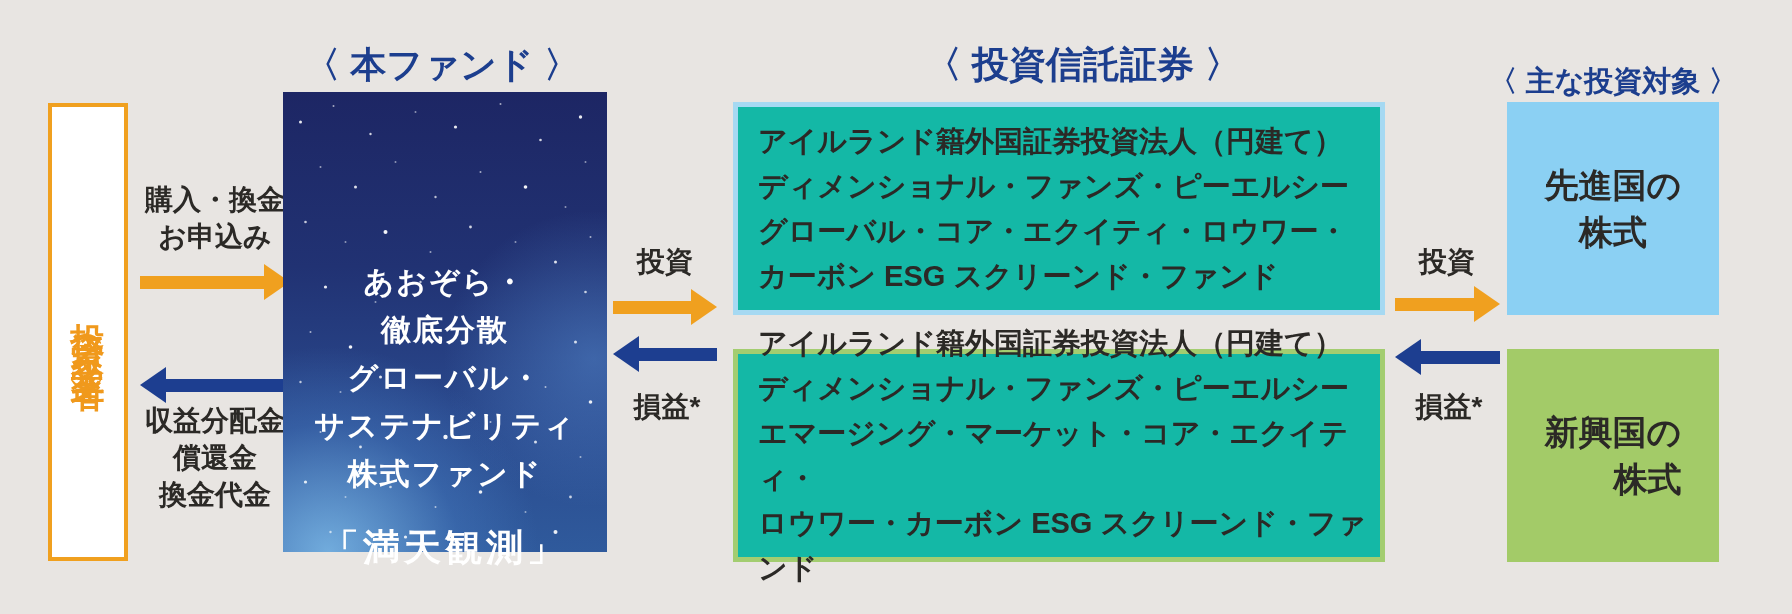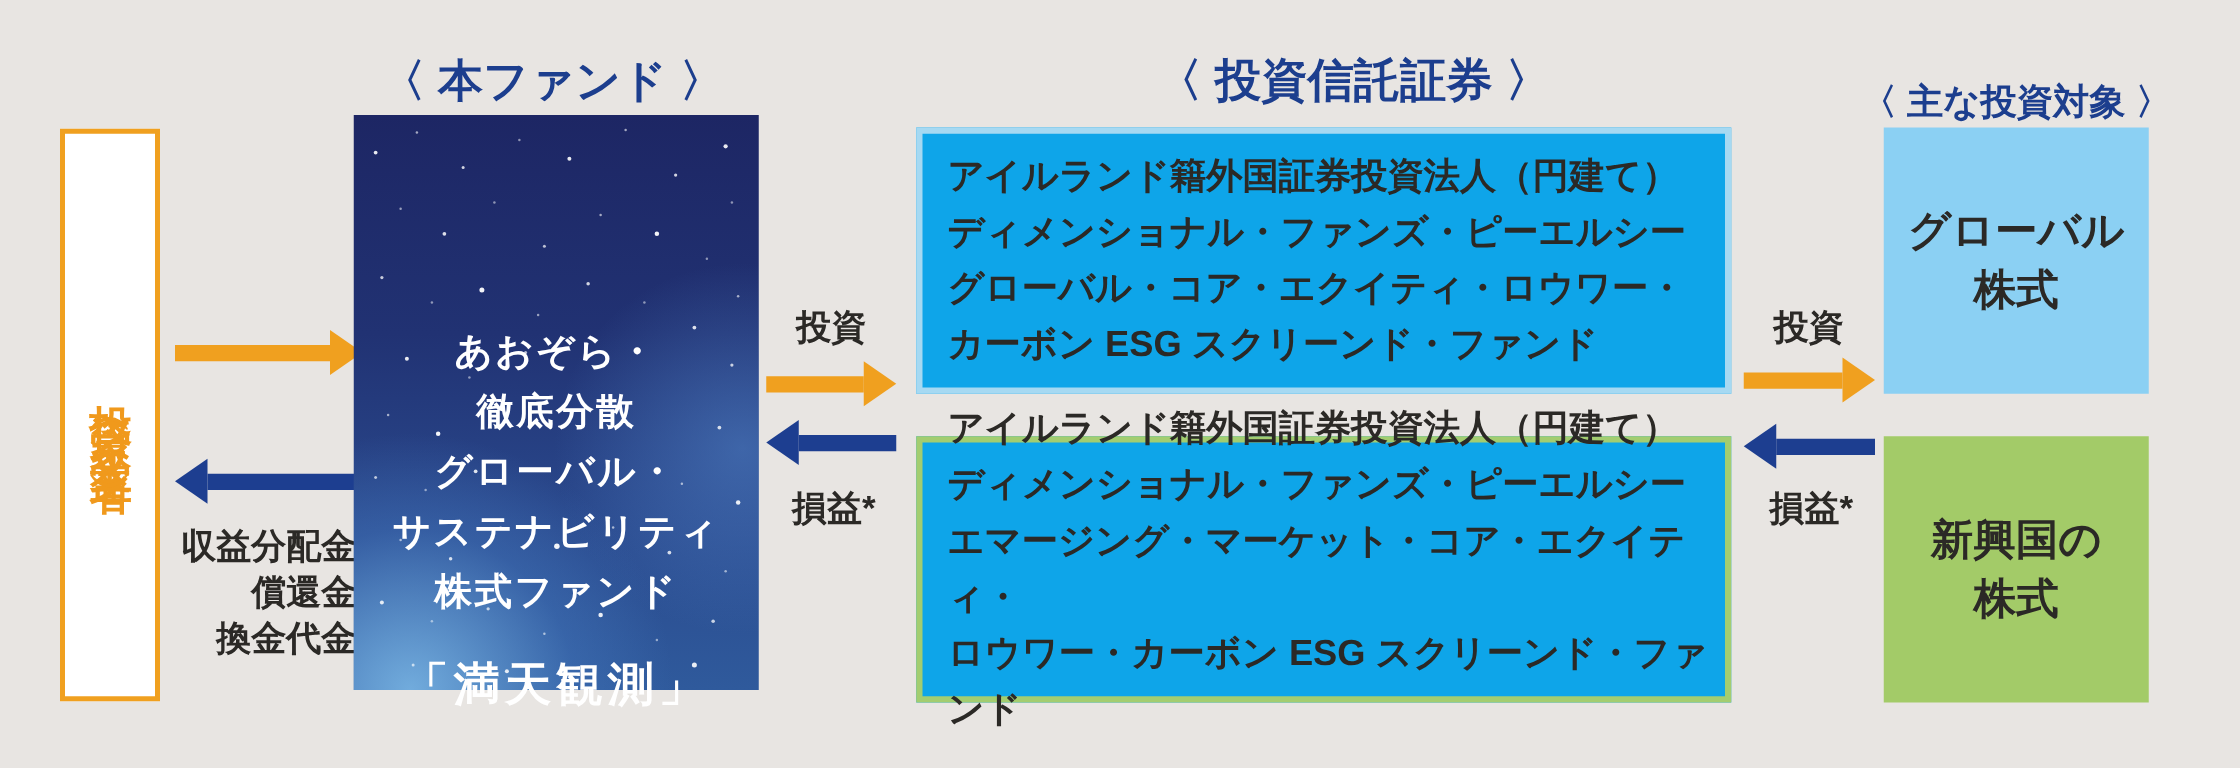--- a/index.html
+++ b/index.html
@@ -35,40 +35,40 @@
     position:absolute; left:0; right:0; top:166px; text-align:center;
     color:#ffffff; font-size:30px; line-height:48px; letter-spacing:2px; white-space:pre-line;
   }
   .fund-nickname {
     position:absolute; left:0; right:0; top:431px; text-align:center;
     color:#ffffff; font-size:37px; letter-spacing:4px; white-space:nowrap;
   }
 
   .trust-box {
     position:absolute; left:733px; width:652px; height:213px;
-    background:#0ea5e9; box-sizing:border-box; display:flex; align-items:center;
+    background:#14b8a6; box-sizing:border-box; display:flex; align-items:center;
   }
   .trust-developed { top:102px; border:5px solid #a6d9f2; }
   .trust-emerging  { top:349px; border:5px solid #a3cd70; }
   .trust-text { padding-left:20px; font-size:29px; line-height:45px; white-space:pre-line; }
 
   .target-box {
     position:absolute; left:1507px; width:212px; height:213px;
     display:flex; align-items:center; justify-content:center; text-align:center;
   }
   .target-developed { top:102px; background:#8bd0f3; }
-  .target-emerging  { top:349px; background:#a3cb68; }
+  .target-emerging  { top:349px; background:#a3cb68;text-align:right; }
   .target-text { font-size:34px; line-height:47px; white-space:pre-line; }
 
   .flow-label {
     position:absolute; transform:translateX(-50%); text-align:center;
     font-size:28px; line-height:37px; white-space:pre-line;
   }
   .lbl-purchase     { left:215px;  top:181px; }
-  .lbl-redemption   { left:215px;  top:418px;text-align:right; }
+  .lbl-redemption   { left:215px;  top:402px; }
   .lbl-invest-mid   { left:665px;  top:243px; }
   .lbl-pl-mid       { left:667px;  top:388px; }
   .lbl-invest-right { left:1447px; top:243px; }
   .lbl-pl-right     { left:1449px; top:388px; }
 
   .arrow { position:absolute; display:flex; align-items:center; height:36px; }
   .shaft { flex:1; height:13px; }
   .head  { width:0; height:0; border-top:18px solid transparent; border-bottom:18px solid transparent; }
   .arrow-orange .shaft { background:#f0a01f; }
   .arrow-orange .head  { border-left:26px solid #f0a01f; }
@@ -88,20 +88,22 @@
 <div class="canvas">
 
   <div class="hdr hdr-fund">〈 本ファンド 〉</div>
   <div class="hdr hdr-trust">〈 投資信託証券 〉</div>
   <div class="hdr hdr-target">〈 主な投資対象 〉</div>
 
   <div class="investor-box">
     <span class="investor-label">投資家（受益者）</span>
   </div>
 
+  <div class="flow-label lbl-purchase">購入・換金
+お申込み</div>
   <div class="arrow arrow-orange arr-purchase">
     <i class="shaft"></i>
       <i class="head"></i>
   </div>
   <div class="arrow arrow-blue arr-redemption">
     <i class="head"></i>
       <i class="shaft"></i>
   </div>
   <div class="flow-label lbl-redemption">収益分配金
 償還金
@@ -203,21 +205,21 @@
     <i class="shaft"></i>
       <i class="head"></i>
   </div>
   <div class="arrow arrow-blue arr-pl-right">
     <i class="head"></i>
       <i class="shaft"></i>
   </div>
   <div class="flow-label lbl-pl-right">損益*</div>
 
   <div class="target-box target-developed">
-    <div class="target-text">グローバル
+    <div class="target-text">先進国の
 株式</div>
   </div>
   <div class="target-box target-emerging">
     <div class="target-text">新興国の
 株式</div>
   </div>
 
 </div>
 
 </body></html>

